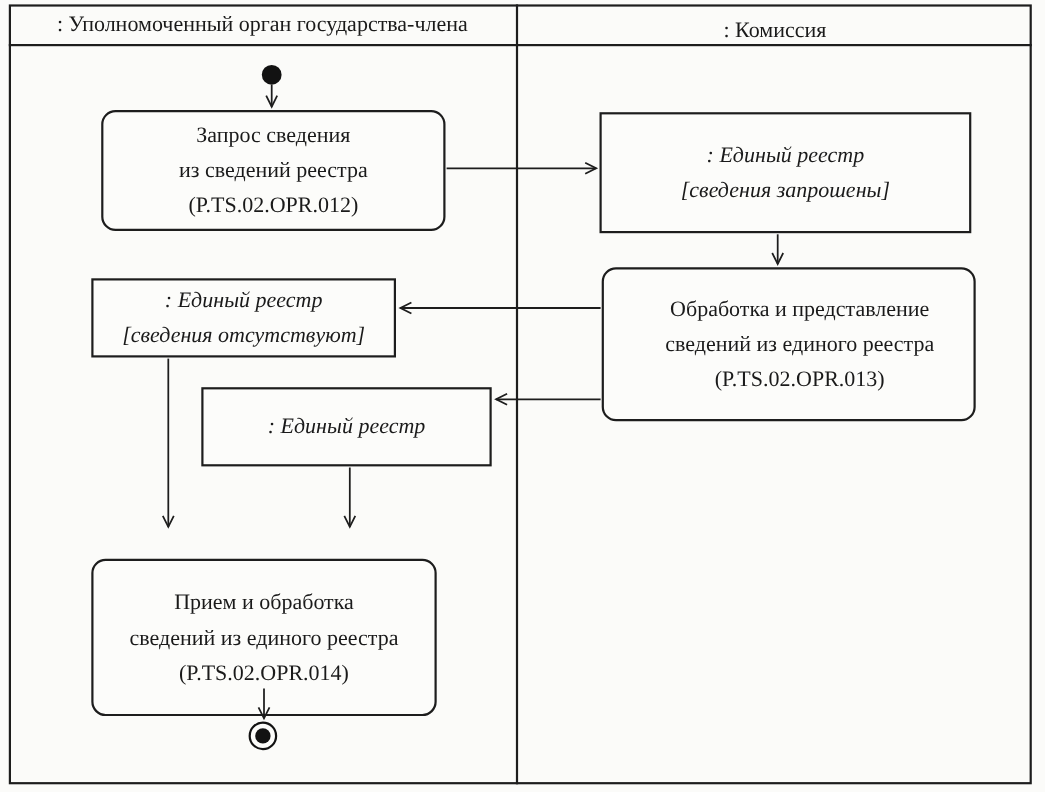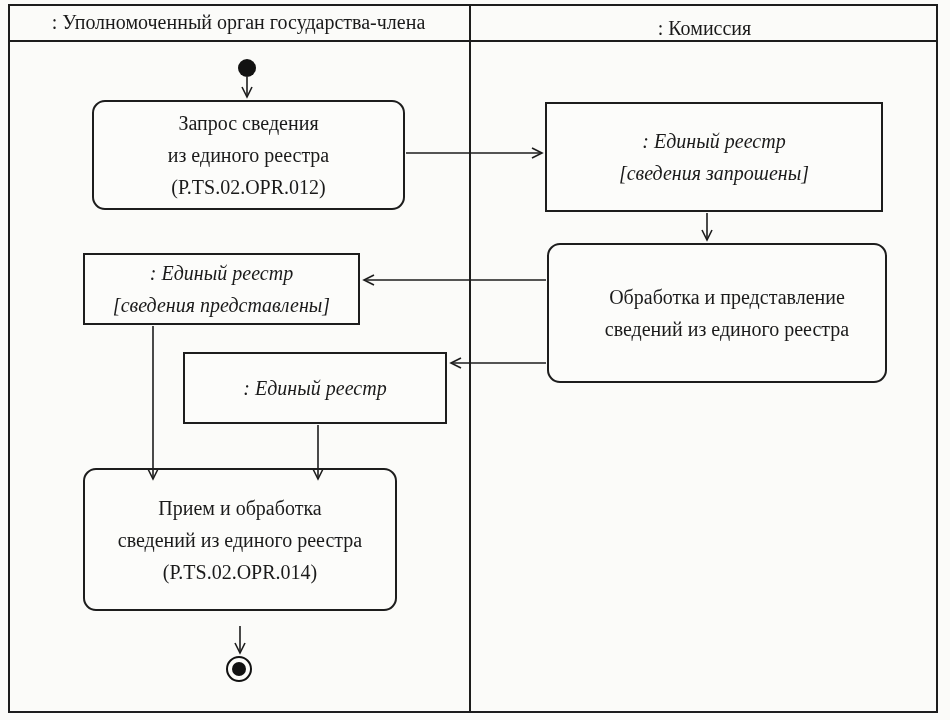--- a/index.html
+++ b/index.html
@@ -108,44 +108,45 @@
     <span>: Уполномоченный орган государства-члена</span>
   </div>
   <div class="lane-header right">
     <span>: Комиссия</span>
   </div>
 
   <div class="initial-node"></div>
 
   <div class="node action" style="left:92px; top:100px; width:313px; height:110px;">
     <div>Запрос сведения</div>
-    <div>из единого  реестра</div>
+    <div>из сведений  реестра</div>
     <div>(P.TS.02.OPR.012)</div>
   </div>
 
   <div class="node object" style="left:545px; top:102px; width:338px; height:110px;">
     <div>: Единый реестр</div>
     <div>[сведения запрошены]</div>
   </div>
 
   <div class="node action" style="left:547px; top:243px; width:340px; height:140px;padding-left:20px;">
     <div>Обработка и представление</div>
     <div>сведений из единого реестра</div>
+    <div>(P.TS.02.OPR.013)</div>
   </div>
 
   <div class="node object" style="left:83px; top:253px; width:277px; height:72px;">
     <div>: Единый реестр</div>
-    <div>[сведения представлены]</div>
+    <div>[сведения отсутствуют]</div>
   </div>
 
   <div class="node object" style="left:183px; top:352px; width:264px; height:72px;">
     <div>: Единый реестр</div>
   </div>
 
-  <div class="node action" style="left:83px; top:468px; width:314px; height:143px;">
+  <div class="node action" style="left:83px; top:508px; width:314px; height:143px;">
     <div>Прием и обработка</div>
     <div>сведений из единого реестра</div>
     <div>(P.TS.02.OPR.014)</div>
   </div>
 
   <div class="final-node">
     <div class="final-dot"></div>
   </div>
 
   <svg class="connectors" width="950" height="720" viewBox="0 0 950 720">

